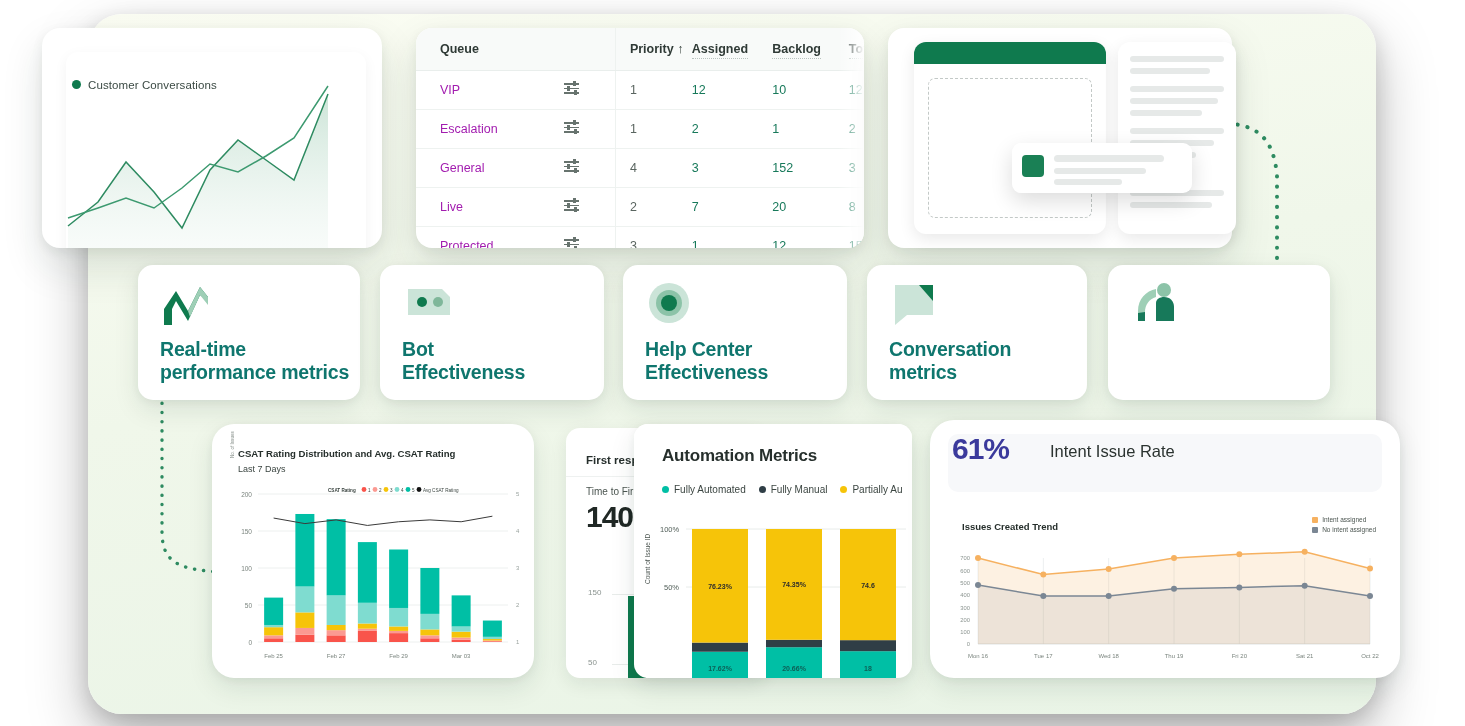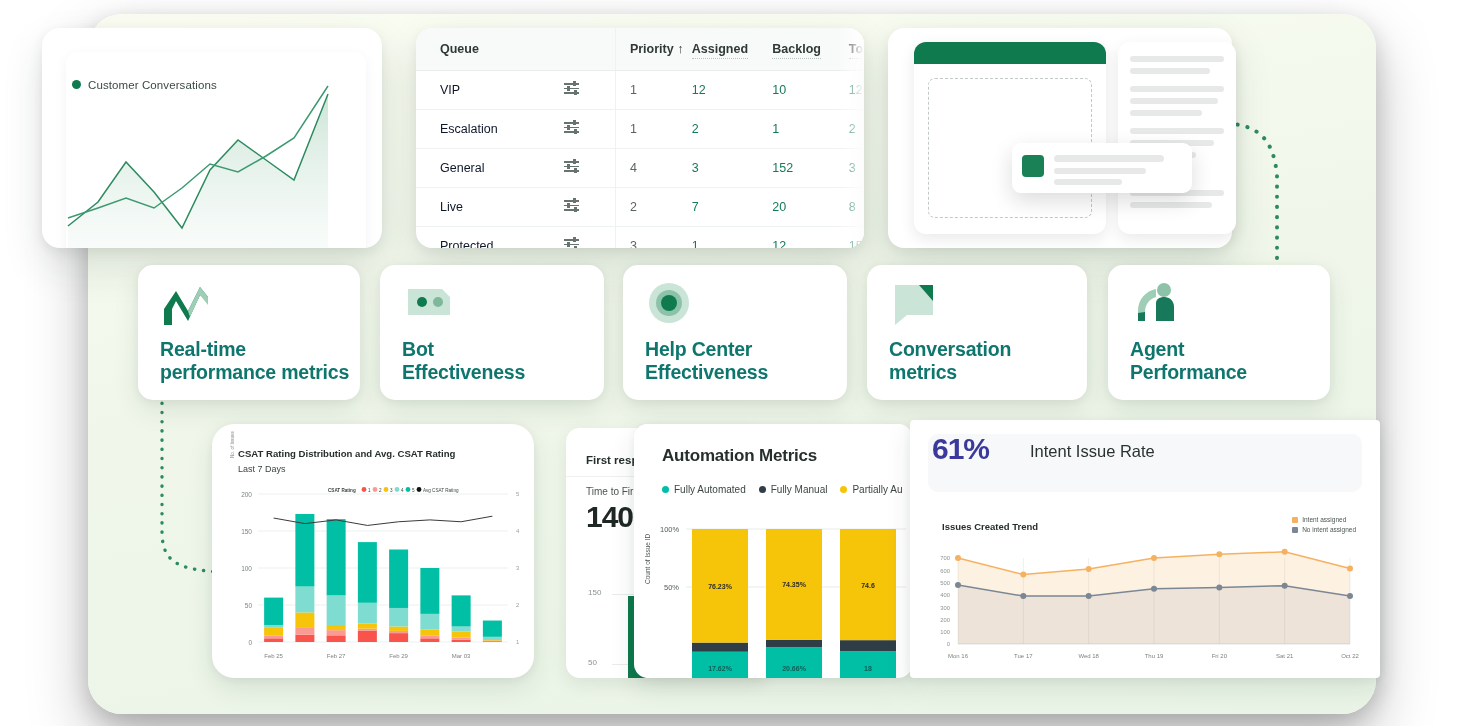--- a/index.html
+++ b/index.html
@@ -32,21 +32,21 @@
 
   
   #tableCard { left:416px; top:28px; width:448px; height:220px; overflow:hidden; }
   #tableCard table { width:560px; border-collapse:collapse; table-layout:fixed; }
   #tableCard thead th {
     background:#f8faf9; font-size:12.5px; font-weight:600; color:#2f3a36;
     text-align:left; padding:14px 0 14px 0; border-bottom:1px solid #e9eeec; height:36px;
   }
   #tableCard thead th .dash { border-bottom:1px dotted #b9c3bf; padding-bottom:2px; }
   #tableCard tbody td { font-size:12.5px; padding:11px 0; border-bottom:1px solid #eef2f0; height:32px; }
-  .qname { color:#0f172a; padding-left:24px !important; }
+  .qname { color:#a21caf; padding-left:24px !important; }
   .numgreen { color:#17795a; }
   .numgray { color:#5a6560; }
   .col-q { width:140px;margin-left:9px; } .col-ic { width:48px; } .col-p { width:72px; }
   .col-a { width:76px; } .col-b { width:72px; } .col-t { width:120px; }
   .vdiv { border-left:1px solid #eef2f0; }
   .sliders { display:inline-block; width:15px; height:13px; position:relative; }
   .sliders i { position:absolute; left:0; right:0; height:1.6px; background:#67736e; display:block; }
   .sliders i:nth-child(1){ top:1px; } .sliders i:nth-child(2){ top:5.5px; } .sliders i:nth-child(3){ top:10px; }
   .sliders b { position:absolute; width:2.4px; height:5px; background:#67736e; }
   .sliders b:nth-of-type(1){ left:9px; top:-1px;} .sliders b:nth-of-type(2){ left:3px; top:3.5px;} .sliders b:nth-of-type(3){ left:10px; top:8px;}
@@ -66,21 +66,21 @@
   
   .feat { position:absolute; top:265px; height:135px; background:#fff; border-radius:15px; }
   .feat .ftitle { position:absolute; left:22px; bottom:16px; font-size:19.5px; font-weight:700;
       color:#0f766e; line-height:1.17; letter-spacing:-.2px; }
   .feat .ficon { position:absolute; left:22px; top:16px; width:52px; height:48px; }
 
   
   #csatCard { left:212px; top:424px; width:322px; height:254px; border-radius:22px; }
   #frtCard  { left:566px; top:428px; width:200px; height:250px; border-radius:14px; }
   #autoCard { left:634px; top:424px; width:278px; height:254px; border-radius:14px; }
-  #intentCard { left:910px; top:420px; width:470px; height:258px; border-radius:4px; }
+  #intentCard { left:930px; top:420px; width:470px; height:258px; border-radius:24px; }
 
   .chart-title { font-size:9.5px; font-weight:700; color:#262f2c; }
 
   #intentHero { position:absolute; left:18px; top:14px; width:434px; height:58px; background:#f7f8fa; border-radius:10px; }
   #intentPct { position:absolute; left:22px; top:12px; font-size:30px; font-weight:800; color:#3b3a9c; letter-spacing:-1px; }
   #intentLbl { position:absolute; left:120px; top:22px; font-size:16.5px; color:#2b3330; }
 
   .lg-item { font-size:6.5px; color:#4b5550; display:flex; align-items:center; gap:4px; margin-bottom:3px;}
   .lg-sq { width:6px; height:6px; border-radius:1px; display:inline-block; }
 
@@ -255,24 +255,20 @@
     </div>
   </div>
 
   <div class="feat shadow-md" id="f4" style="left:1108px;width:222px">
     <svg class="ficon" viewBox="0 0 52 48">
       <circle cx="34" cy="9" r="7" fill="#8cc3a8"></circle>
       <path d="M26,40 L26,22 C26,18 30,16 34,16 C40,16 44,20 44,26 L44,40 Z" fill="#17795a"></path>
       <path d="M8,40 L8,30 C8,18 16,10 26,8 L26,16 C19,18 15,24 15,31 L15,40 Z" fill="#9ecfb6"></path>
       <path d="M8,40 L15,40 L15,31 L8,32 Z" fill="#17795a"></path>
     </svg>
-    <div class="ftitle">
-      <span>Agent</span><br>
-      <span>Performance</span>
-    </div>
   </div>
 
   <div class="card shadow-md" id="csatCard">
     <svg width="322" height="254" viewBox="0 0 322 254">
       <text x="26" y="33" class="chart-title" style="font-size:9.6px;font-weight:700;fill:#262f2c">CSAT Rating Distribution and Avg. CSAT Rating</text>
       <text x="26" y="48" style="font-size:9px;fill:#3c4642">Last 7 Days</text>
       <g id="csatLegend">
           <text x="116" y="68" style="font-size:4.6px;font-weight:700;fill:#3c4642">CSAT Rating</text>
           <circle cx="152" cy="65.5" r="2.4" fill="#f9544b"></circle>
           <text x="156" y="68" style="font-size:4.6px;fill:#3c4642">1</text>

